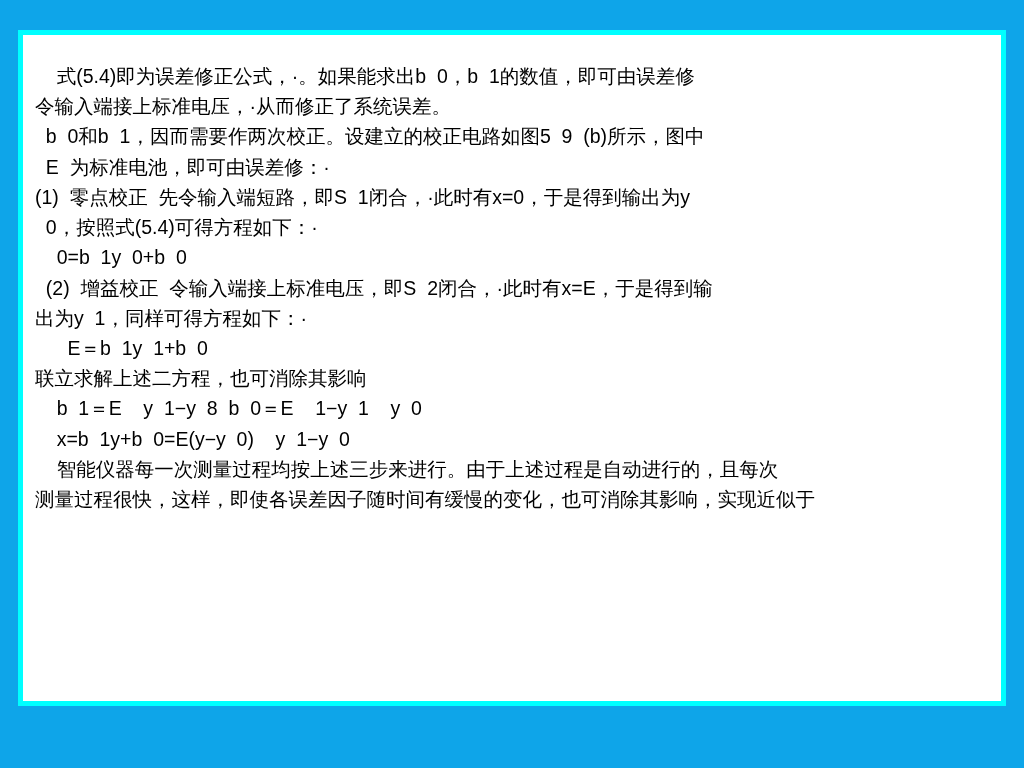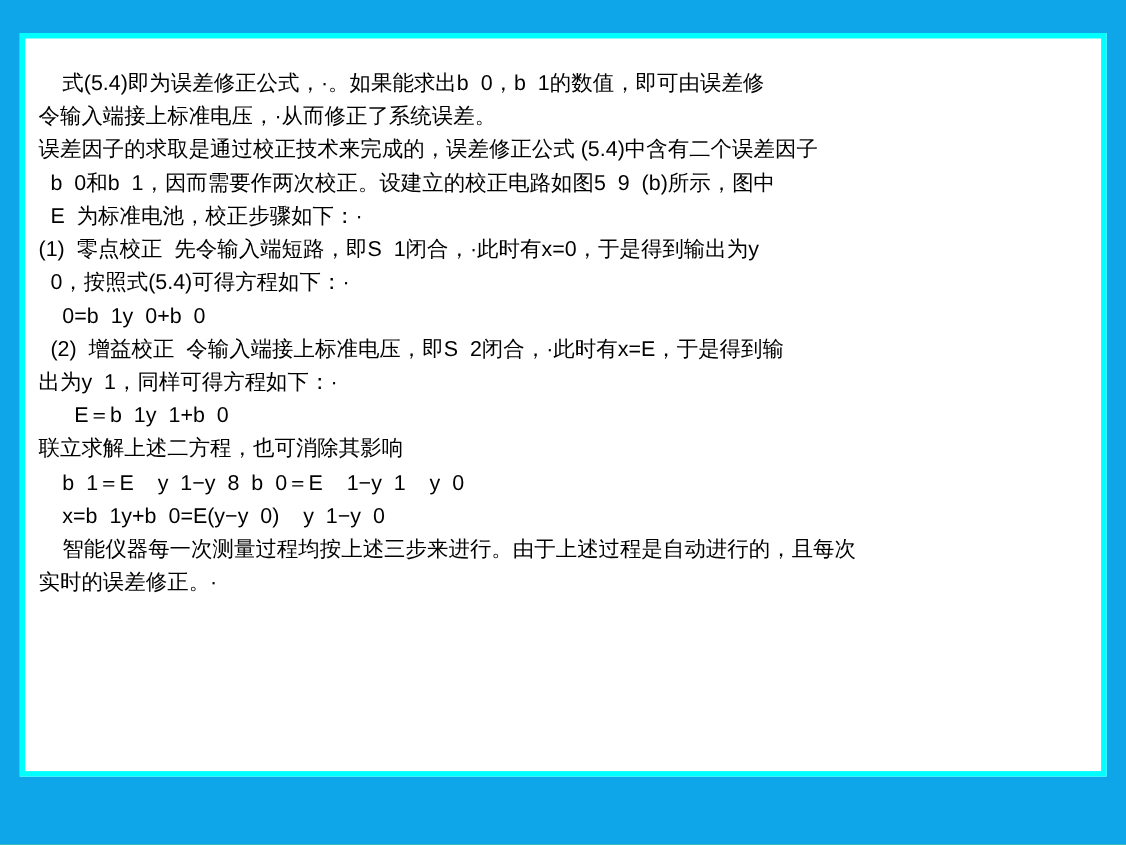--- a/index.html
+++ b/index.html
@@ -47,29 +47,28 @@
   }
 </style>
 </head>
 <body>
 
 <div id="slide">
   <div id="content-frame">
     <div id="text-body">
       <p class="line">    式(5.4)即为误差修正公式，·。如果能求出b  0，b  1的数值，即可由误差修</p>
       <p class="line">令输入端接上标准电压，·从而修正了系统误差。</p>
-      <p class="line">误差因子的求取是通过校正技术来完成的，误差修正公式 (5.4)中含有二个误差因子</p>
       <p class="line">  b  0和b  1，因而需要作两次校正。设建立的校正电路如图5  9  (b)所示，图中</p>
-      <p class="line">  E  为标准电池，校正步骤如下：·</p>
+      <p class="line">  E  为标准电池，即可由误差修：·</p>
       <p class="line">(1)  零点校正  先令输入端短路，即S  1闭合，·此时有x=0，于是得到输出为y</p>
       <p class="line">  0，按照式(5.4)可得方程如下：·</p>
       <p class="line">    0=b  1y  0+b  0</p>
       <p class="line">  (2)  增益校正  令输入端接上标准电压，即S  2闭合，·此时有x=E，于是得到输</p>
       <p class="line">出为y  1，同样可得方程如下：·</p>
       <p class="line">      E＝b  1y  1+b  0</p>
       <p class="line">联立求解上述二方程，也可消除其影响</p>
       <p class="line">    b  1＝E    y  1−y  8  b  0＝E    1−y  1    y  0</p>
       <p class="line">    x=b  1y+b  0=E(y−y  0)    y  1−y  0</p>
       <p class="line">    智能仪器每一次测量过程均按上述三步来进行。由于上述过程是自动进行的，且每次</p>
-      <p class="line">实时的误差修正。·</p>
+      <p class="line">测量过程很快，这样，即使各误差因子随时间有缓慢的变化，也可消除其影响，实现近似于</p>
     </div>
   </div>
 </div>
 
 </body></html>

